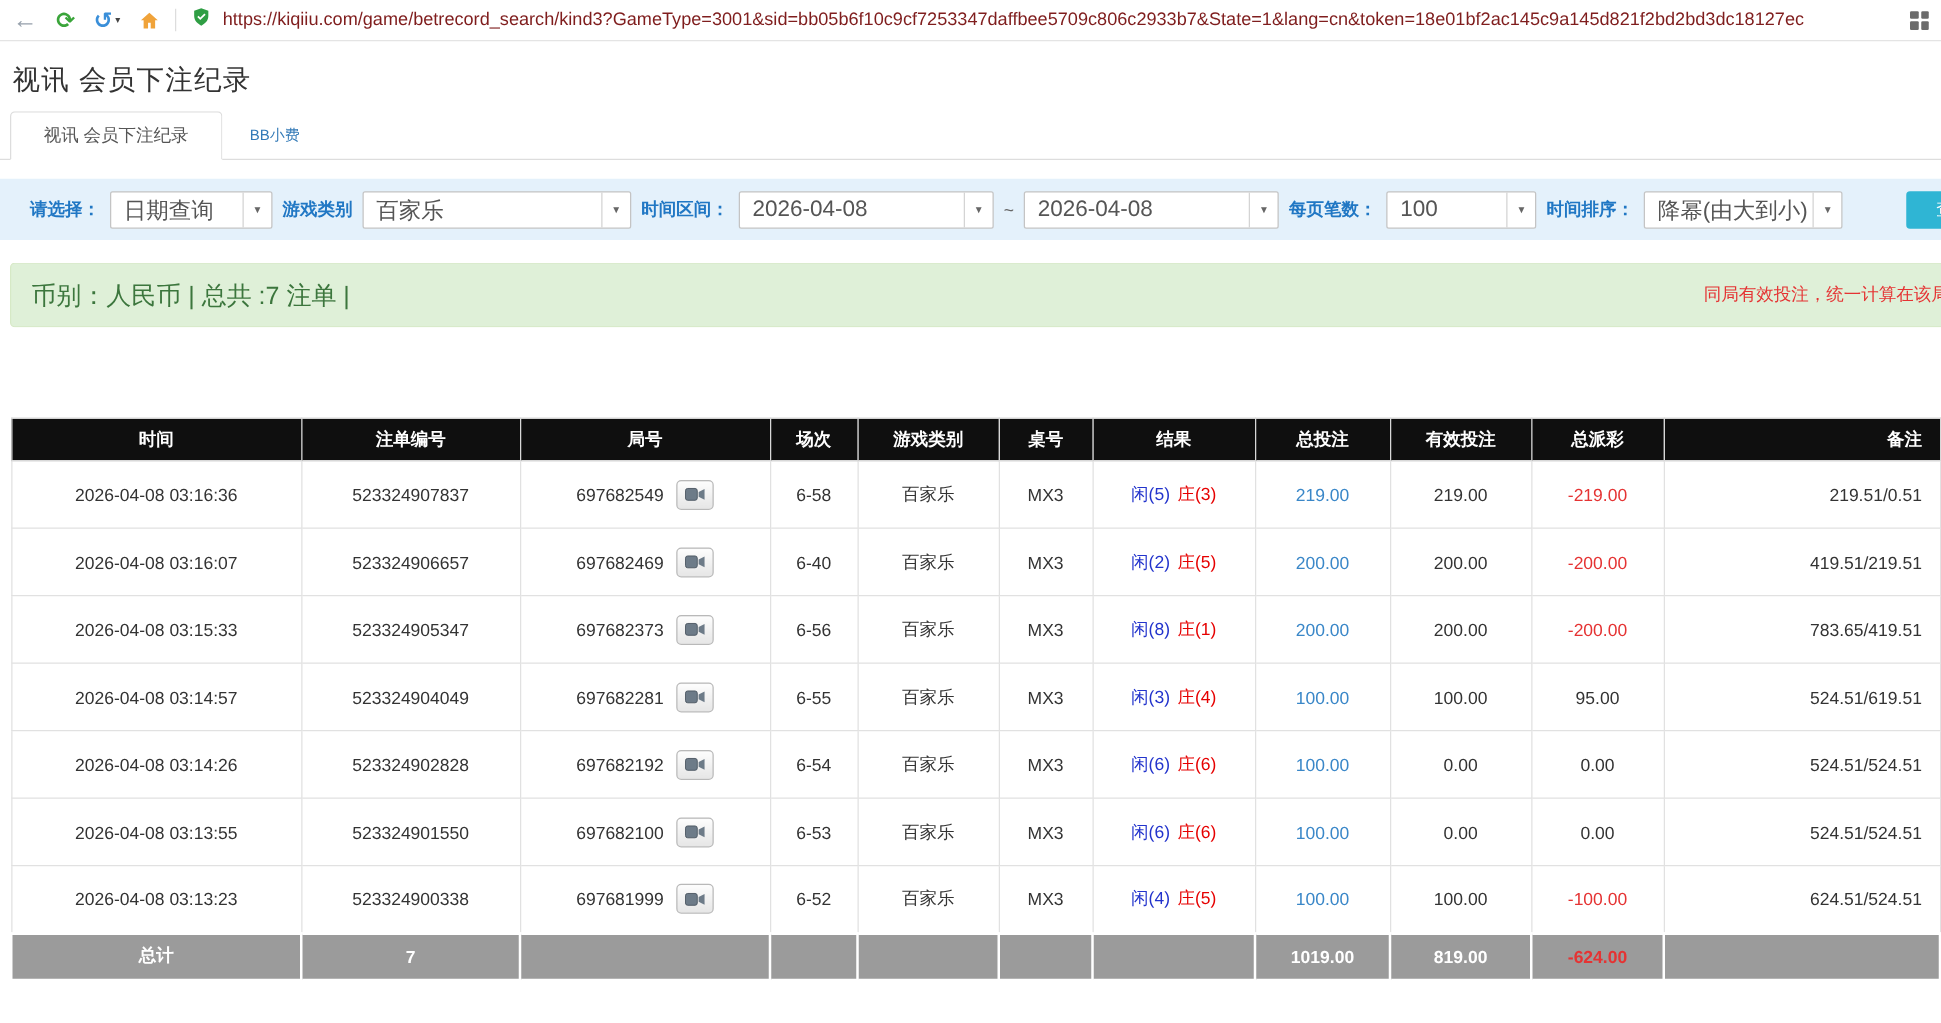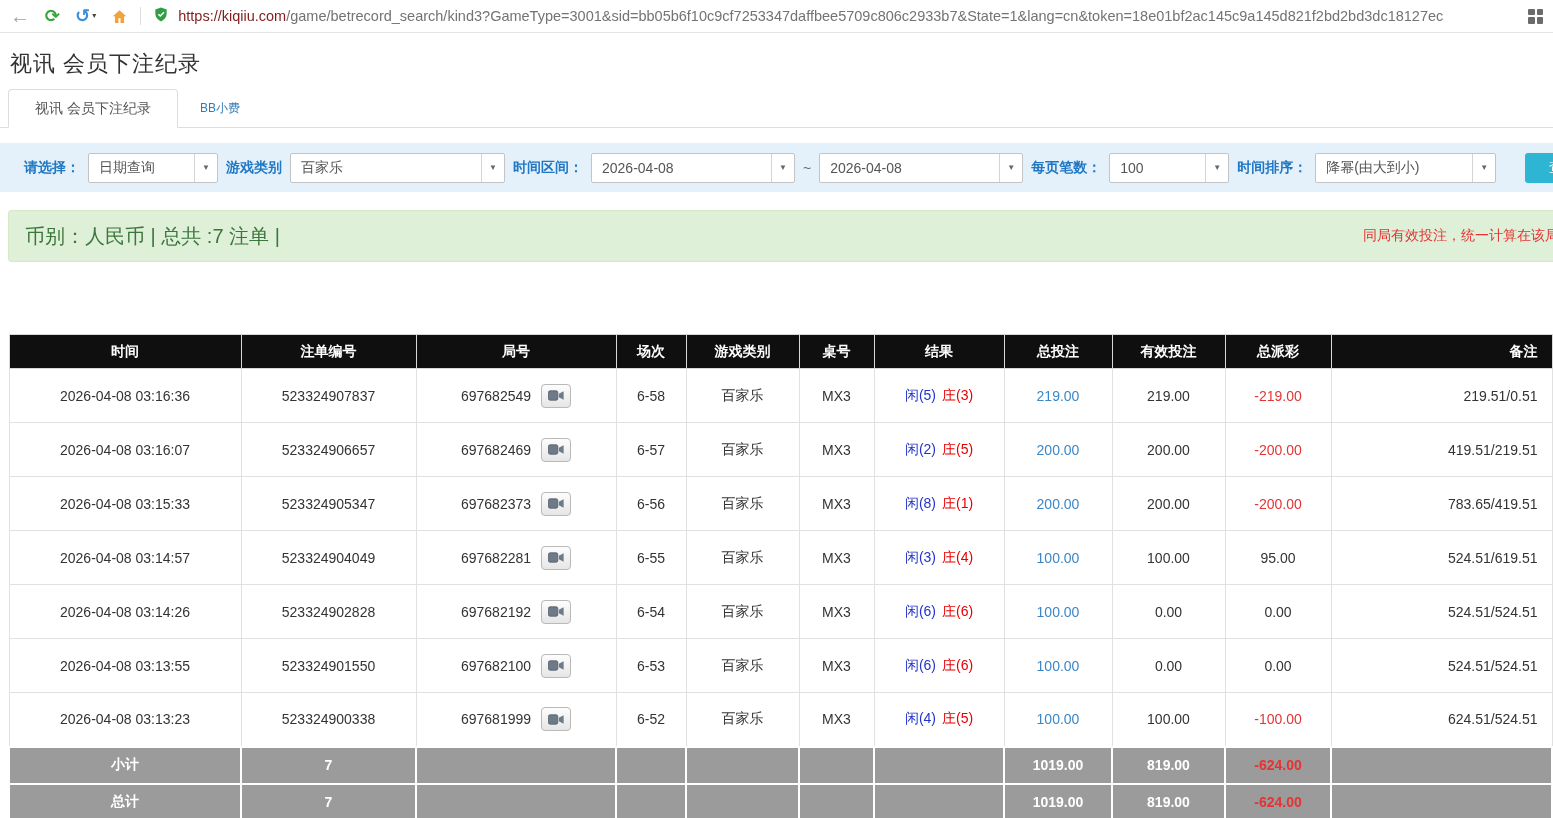--- a/index.html
+++ b/index.html
@@ -12,42 +12,42 @@
   .nav-icons { display:flex; align-items:center; gap:15px; }
   .icon-btn { display:flex; align-items:center; cursor:pointer; line-height:1; }
   .back-glyph { color:#98a2ad; font-size:20px; font-weight:bold; }
   .refresh-glyph { color:#3aa53a; font-size:18px; font-weight:bold; }
   .undo-glyph { color:#3a8fd9; font-size:18px; font-weight:bold; }
   .caret-mini { font-size:8px; color:#444; margin-left:2px; }
   .tb-divider { width:1px; height:18px; background:#ddd; margin:0 12px; flex-shrink:0; }
   .address { display:flex; align-items:center; gap:9px; flex:1; min-width:0; }
   .url { font-size:14.5px; white-space:nowrap; overflow:hidden; }
   .url-origin { color:#7f1d1d; }
-  .url-rest { color:#737373; }
+  .url-rest { color:#7f1d1d; }
   .toolbar-right { margin-left:10px; flex-shrink:0; }
   .grid-icon { width:15px; height:15px; display:grid; grid-template-columns:1fr 1fr; gap:2px; }
   .grid-icon i { background:#6b6b6b; border-radius:1px; }
 
   
   .page-title { font-size:22px; color:#333; font-weight:400; margin:16px 0 10px 10px; letter-spacing:1px; }
   .tabs { display:flex; align-items:stretch; border-bottom:1px solid #ddd; padding-left:8px; height:39px; }
   .tab-active { display:flex; align-items:center; padding:0 26px; border:1px solid #ddd; border-bottom:1px solid #fff;
     border-radius:4px 4px 0 0; background:#fff; color:#555; font-size:14px; margin-bottom:-1px; cursor:default; }
   .tab-link { color:var(--tab-link-blue); font-size:12px; padding:0 22px; display:flex; align-items:center; cursor:pointer; }
 
   
   .filter-bar { position:relative; margin-top:15px; background:#e4f1fb; height:49px;
     display:flex; align-items:center; padding-left:24px; gap:8px; }
   .f-label { color:var(--filter-label-blue); font-weight:bold; font-size:14px; white-space:nowrap; }
   .select { background:#fff; border:1px solid #c4c4c4; height:30px; display:flex; align-items:center;
     border-radius:2px; flex-shrink:0; cursor:pointer; }
-  .select .val { padding:0 10px; font-size:14px; color:#555; flex:1; white-space:nowrap; overflow:hidden; }
+  .select .val { padding:0 10px; font-size:18px; color:#555; flex:1; white-space:nowrap; overflow:hidden; }
   .select .caret { width:23px; align-self:stretch; border-left:1px solid #d4d4d4; display:flex;
     align-items:center; justify-content:center; color:#666; font-size:8px; }
-  .w130{width:130px} .w215{width:215px} .w180{width:204px} .w120{width:120px} .w195{width:181px}
+  .w130{width:130px} .w215{width:215px} .w180{width:204px} .w120{width:120px} .w195{width:159px}
   .tilde { color:#666; font-size:14px; }
   .search-btn { margin-left:auto; margin-right:-48px; flex-shrink:0; width:76px; height:30px;
     background:var(--search-button-cyan); color:#fff; border:none; border-radius:3px; font-size:14px; cursor:pointer; }
 
   
   .alert { margin:18px 0 0 8px; width:calc(100% - 8px); background:#dff0d8; border:1px solid #d6e9c6;
     border-right:none; border-radius:4px 0 0 4px; height:52px; display:flex; align-items:center;
     justify-content:space-between; padding:0 0 0 16px; overflow:hidden; }
   .alert-left { color:var(--summary-green); font-size:20px; white-space:nowrap; }
   .alert-right { color:var(--notice-red); font-size:14px; white-space:nowrap; margin-right:-6px; }
@@ -213,21 +213,21 @@
       </tr>
       <tr>
         <td>2026-04-08 03:16:07</td>
         <td>523324906657</td>
         <td><span class="round-num">697682469</span><button class="video-btn">
             <svg width="16" height="13" viewBox="0 0 22 14">
               <rect x="0.5" y="0.5" width="13" height="13" rx="2.5" fill="#6d7b88" stroke="#4a5560"></rect>
               <path d="M15 4.5 L21.5 1 V13 L15 9.5 Z" fill="#6d7b88"></path>
             </svg>
           </button></td>
-        <td>6-57</td>
+        <td>6-40</td>
         <td>百家乐</td>
         <td>MX3</td>
         <td><span class="player">闲(2)</span><span class="banker">庄(5)</span></td>
         <td class="bet-link">200.00</td>
         <td>200.00</td>
         <td class="neg">-200.00</td>
         <td>419.51/219.51</td>
       </tr>
       <tr>
         <td>2026-04-08 03:15:33</td>
@@ -315,39 +315,26 @@
         <td>MX3</td>
         <td><span class="player">闲(4)</span><span class="banker">庄(5)</span></td>
         <td class="bet-link">100.00</td>
         <td>100.00</td>
         <td class="neg">-100.00</td>
         <td>624.51/524.51</td>
       </tr>
     </tbody>
   <tfoot>
       <tr>
-        <td>小计</td>
+        <td>总计</td>
         <td>7</td>
         <td></td>
         <td></td>
         <td></td>
         <td></td>
         <td></td>
         <td>1019.00</td>
         <td>819.00</td>
         <td class="neg">-624.00</td>
         <td></td>
       </tr>
-      <tr>
-        <td>总计</td>
-        <td>7</td>
-        <td></td>
-        <td></td>
-        <td></td>
-        <td></td>
-        <td></td>
-        <td>1019.00</td>
-        <td>819.00</td>
-        <td class="neg">-624.00</td>
-        <td></td>
-      </tr>
     </tfoot>
 </table>
 
 </body></html>

